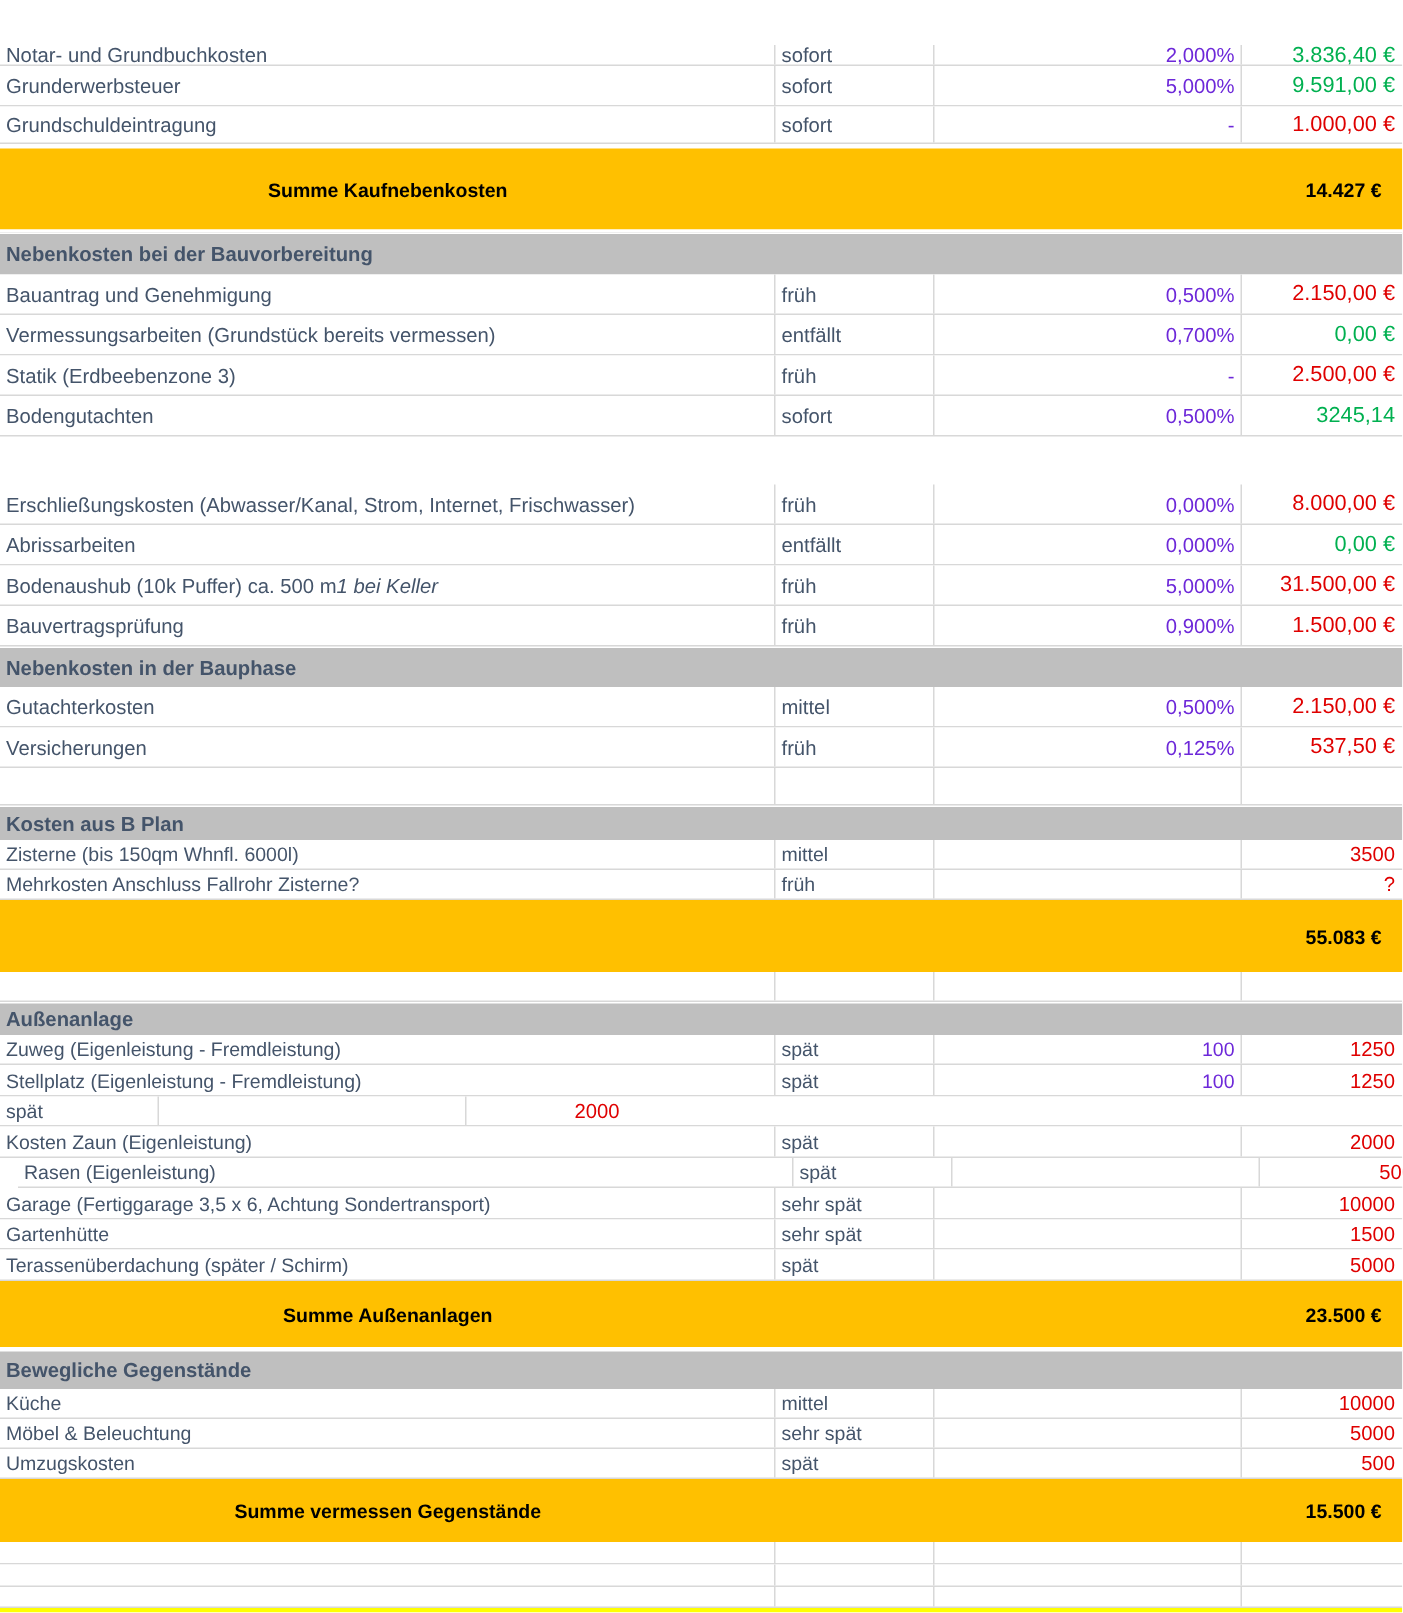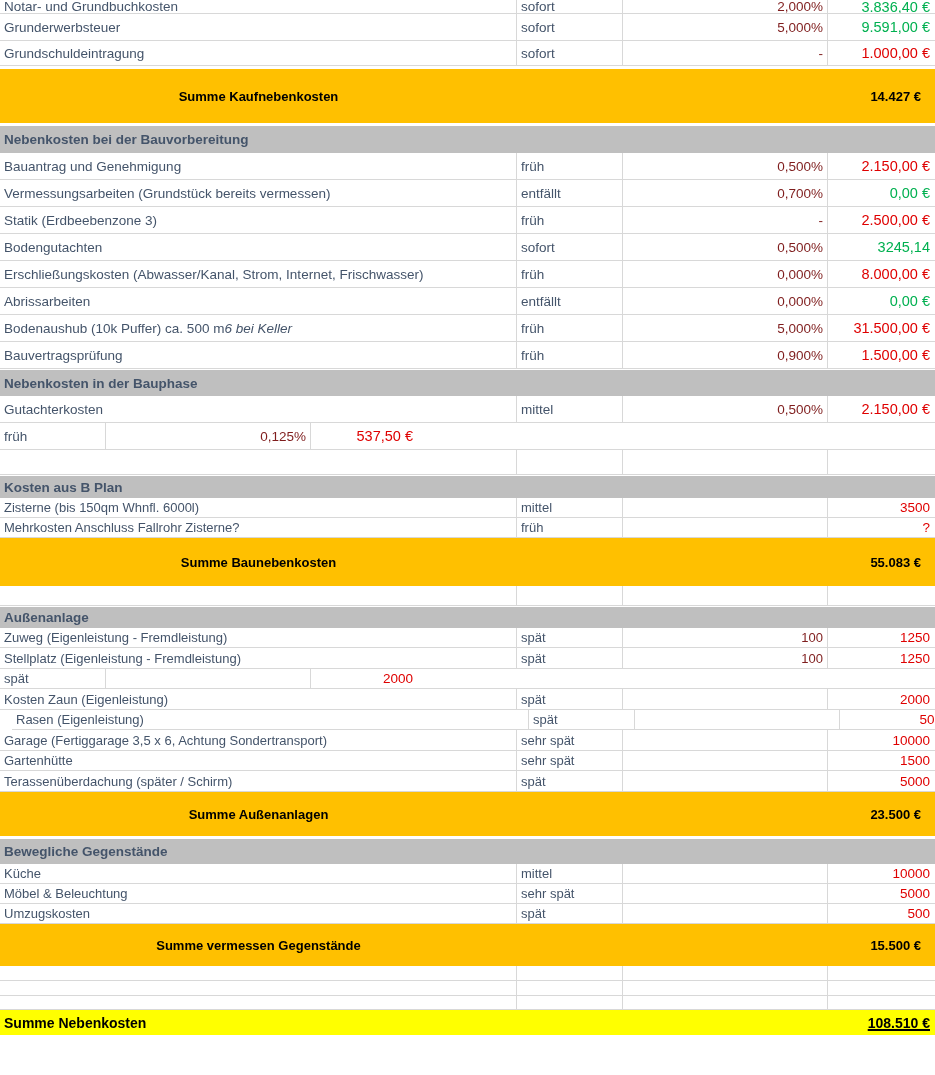--- a/index.html
+++ b/index.html
@@ -20,21 +20,21 @@
   .colheader .c1 { padding-left:4px; font-weight:bold; font-size:13.5px; }
   .colheader .c2 { padding-left:4px; font-weight:bold; font-size:13.5px; }
   .colheader .c3 { justify-content:flex-start; padding-left:1px; font-size:13.5px; }
   .colheader .c4 { border-right:none; justify-content:center; font-size:13.5px; }
 
   
   .item { background:#ffffff; border-bottom:1px solid #d8d8d8; }
   .item .c1, .item .c2, .item .c3 { border-right:1px solid #d8d8d8; height:100%; }
   .item .c1 { padding-left:4px; color:#44546A; }
   .item .c2 { padding-left:4px; color:#44546A; }
-  .item .c3 { padding-right:4px; color:#7f1d1d; }
+  .item .c3 { padding-right:4px; color:#6d28d9; }
   .item .c4 { padding-right:5px; }
   .lg .c1, .lg .c2, .lg .c3 { font-size:13.5px; }
   .lg .c4 { font-size:14.5px; }
   .sm .c1, .sm .c2, .sm .c3 { font-size:13px; }
   .sm .c4 { font-size:13.5px; }
   .val-green { color:#00B050; }
   .val-red   { color:#DF0000; }
   .it { font-style:italic; }
 
   
@@ -54,21 +54,21 @@
   
   .total { background:#FFFF00; align-items:center; }
   .total .t-label { width:517px; padding-left:4px; font-weight:bold; font-size:14px; color:#000; }
   .total .t-value { flex:1; text-align:right; padding-right:5px; font-weight:bold; font-size:14px;
                     color:#000; text-decoration:underline; text-decoration-thickness:2px; }
 </style>
 </head>
 <body>
 
 <div class="sheet" id="sheet">
-    <div class="row item lg" style="height: 14px;">
+    <div class="row item lg" style="height: 14px; margin-top: 30px;">
       <div class="cell c1">
         <span>Notar- und Grundbuchkosten</span>
       </div>
       <div class="cell c2">sofort</div>
       <div class="cell c3">2,000%</div>
       <div class="cell c4 val-green">3.836,40 €</div>
     </div>
     <div class="row item lg" style="height: 27px;">
       <div class="cell c1">
         <span>Grunderwerbsteuer</span>
@@ -119,40 +119,40 @@
       <div class="cell c4 val-red">2.500,00 €</div>
     </div>
     <div class="row item lg" style="height: 27px;">
       <div class="cell c1">
         <span>Bodengutachten</span>
       </div>
       <div class="cell c2">sofort</div>
       <div class="cell c3">0,500%</div>
       <div class="cell c4 val-green">3245,14</div>
     </div>
-    <div class="row item lg" style="height: 27px;">
+    <div class="row item lg" style="height: 27px; margin-top: 32px;">
       <div class="cell c1">
         <span>Erschließungskosten (Abwasser/Kanal, Strom, Internet, Frischwasser)</span>
       </div>
       <div class="cell c2">früh</div>
       <div class="cell c3">0,000%</div>
       <div class="cell c4 val-red">8.000,00 €</div>
     </div>
     <div class="row item lg" style="height: 27px;">
       <div class="cell c1">
         <span>Abrissarbeiten</span>
       </div>
       <div class="cell c2">entfällt</div>
       <div class="cell c3">0,000%</div>
       <div class="cell c4 val-green">0,00 €</div>
     </div>
     <div class="row item lg" style="height: 27px;">
       <div class="cell c1">
         <span>Bodenaushub (10k Puffer) ca. 500 m</span>
-        <span class="it">6 bei Keller</span>
+        <span class="it">1 bei Keller</span>
       </div>
       <div class="cell c2">früh</div>
       <div class="cell c3">5,000%</div>
       <div class="cell c4 val-red">31.500,00 €</div>
     </div>
     <div class="row item lg" style="height: 27px;">
       <div class="cell c1">
         <span>Bauvertragsprüfung</span>
       </div>
       <div class="cell c2">früh</div>
@@ -164,20 +164,23 @@
     </div>
     <div class="row item lg" style="height: 27px;">
       <div class="cell c1">
         <span>Gutachterkosten</span>
       </div>
       <div class="cell c2">mittel</div>
       <div class="cell c3">0,500%</div>
       <div class="cell c4 val-red">2.150,00 €</div>
     </div>
     <div class="row item lg" style="height: 27px;">
+      <div class="cell c1">
+        <span>Versicherungen</span>
+      </div>
       <div class="cell c2">früh</div>
       <div class="cell c3">0,125%</div>
       <div class="cell c4 val-red">537,50 €</div>
     </div>
     <div class="row empty" style="height: 25px;">
       <div class="cell c1"></div>
       <div class="cell c2"></div>
       <div class="cell c3"></div>
       <div class="cell c4"></div>
     </div>
@@ -194,21 +197,20 @@
     </div>
     <div class="row item sm" style="height: 20px;">
       <div class="cell c1">
         <span>Mehrkosten Anschluss Fallrohr Zisterne?</span>
       </div>
       <div class="cell c2">früh</div>
       <div class="cell c3"></div>
       <div class="cell c4 val-red">?</div>
     </div>
     <div class="row summary" style="height: 48px;">
-      <div class="s-label">Summe Baunebenkosten</div>
       <div class="s-value">55.083 €</div>
     </div>
     <div class="row empty" style="height: 20px;">
       <div class="cell c1"></div>
       <div class="cell c2"></div>
       <div class="cell c3"></div>
       <div class="cell c4"></div>
     </div>
     <div class="row section" style="height: 22px;">
       <span>Außenanlage</span>

